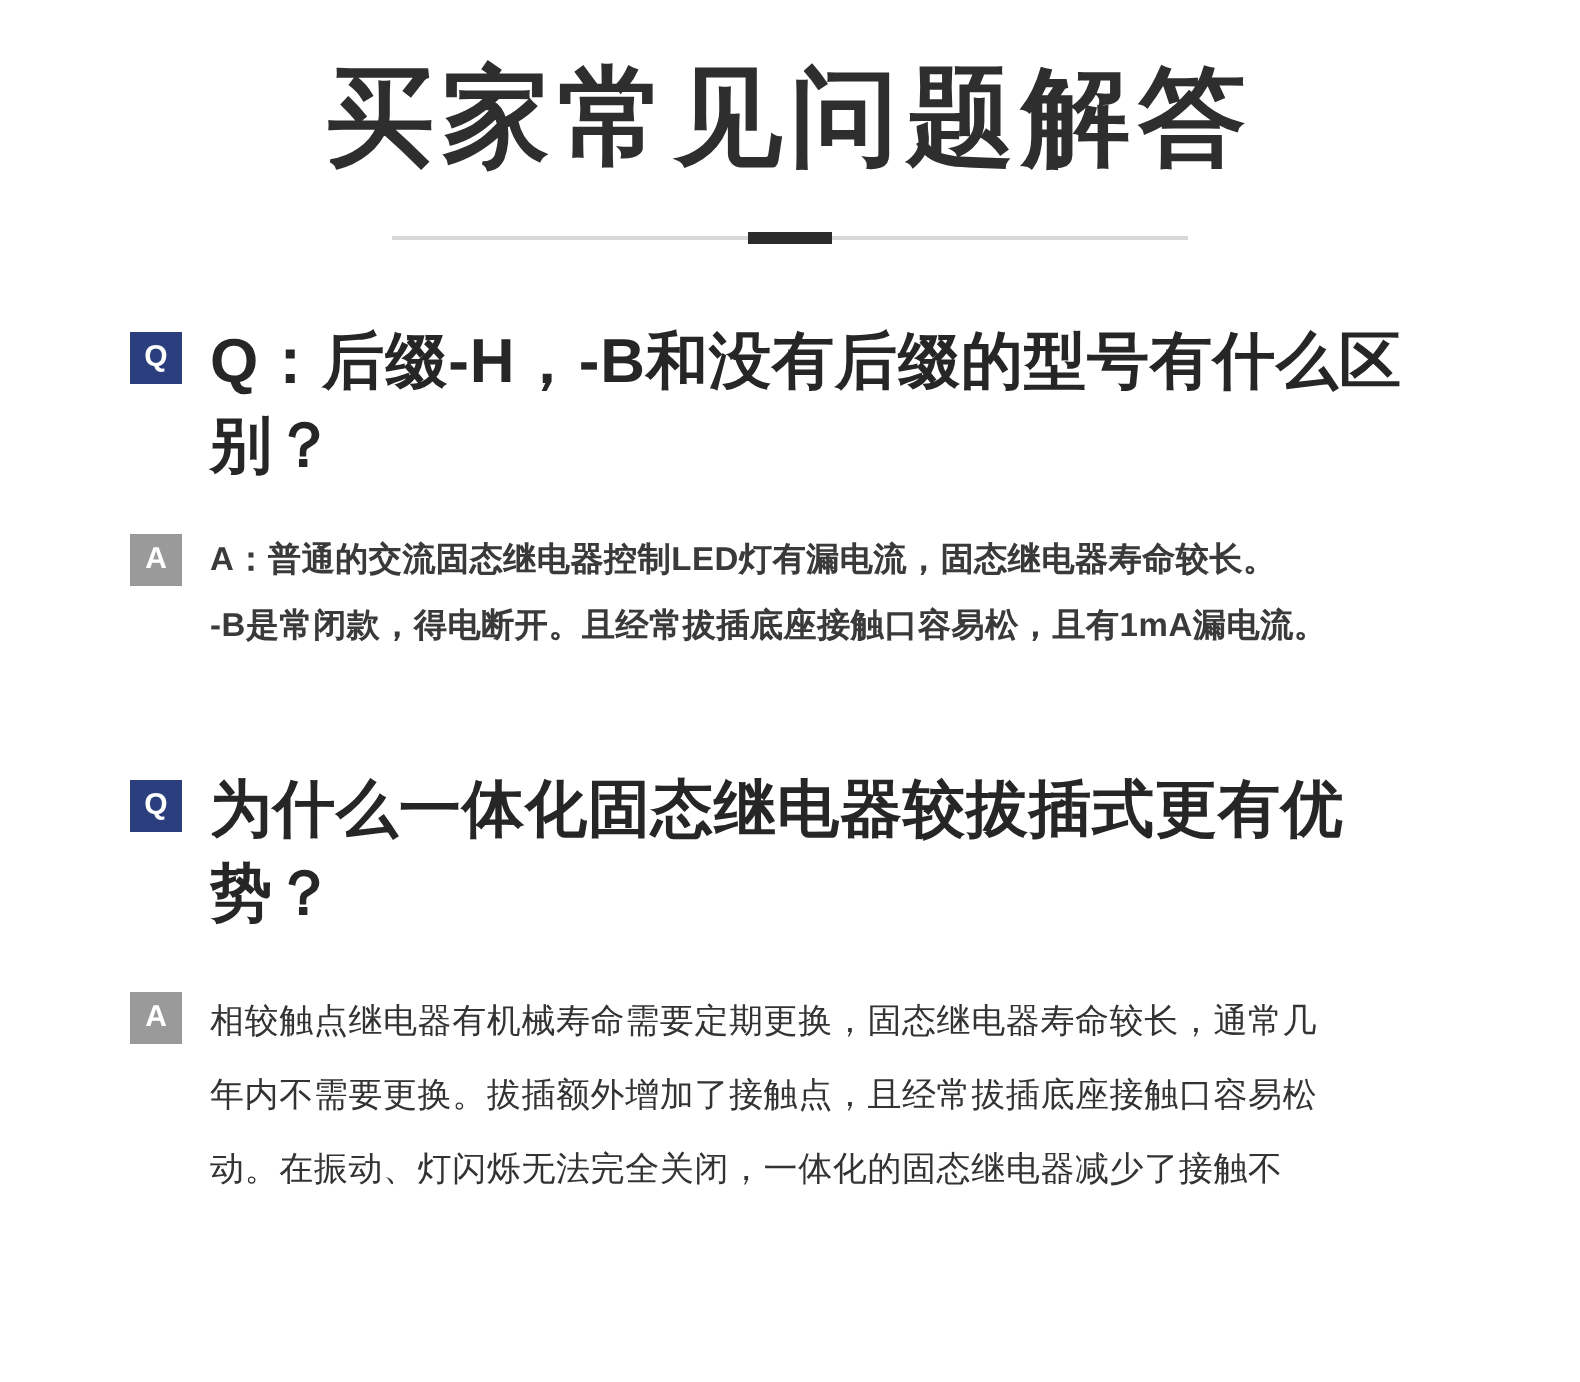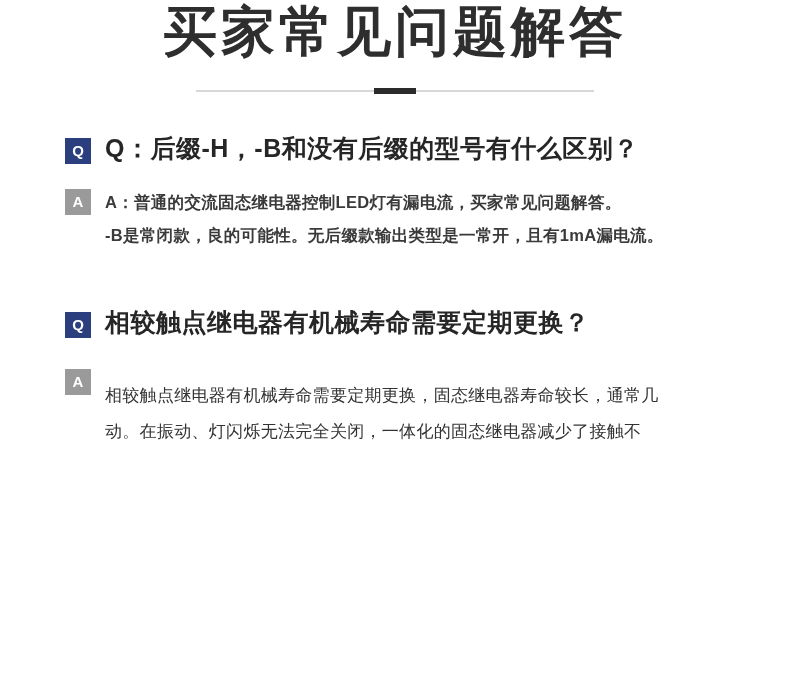--- a/index.html
+++ b/index.html
@@ -15,20 +15,21 @@
     overflow: hidden;
   }
   .page {
     position: relative;
     width: 790px;
     height: 691px;
     box-sizing: border-box;
     padding: 0 40px;
   }
   .title-block {
+    padding-top: 28px;
     text-align: center;
   }
   .main-title {
     font-size: 54px;
     font-weight: bold;
     letter-spacing: 4px;
     color: #2e2e2e;
     line-height: 1.15;
     white-space: nowrap;
   }
@@ -75,39 +76,38 @@
   }
   .badge-q {
     background: #2b3f7e;
     margin-top: 6px;
   }
   .badge-a {
     background: #9a9a9a;
     margin-top: 3px;
   }
   .q-text {
-    font-size: 25px;
+    font-size: 31px;
     font-weight: bold;
     color: #262626;
     line-height: 1.35;
     letter-spacing: 0.5px;
   }
   .a-text {
     font-size: 16.5px;
     color: #3a3a3a;
     line-height: 2.0;
     letter-spacing: 0.3px;
     font-weight: bold;
   }
   .a-text.normal {
     font-weight: normal;
     font-size: 17px;
     line-height: 2.15;
     color: #333333;
-    margin-top: 12px;
   }
   .a-line {
     white-space: pre-wrap;
   }
   .qa-answer {
     margin-top: 20px;
   }
   .qa-block-2 {
     margin-top: 54px;
   }
@@ -132,34 +132,35 @@
   <div class="qa-list">
 
     <div class="qa-item">
       <div class="row">
         <div class="badge badge-q">Q</div>
         <div class="q-text">Q：后缀-H，-B和没有后缀的型号有什么区别？</div>
       </div>
       <div class="row qa-answer">
         <div class="badge badge-a">A</div>
         <div class="a-text">
-          <div class="a-line">A：普通的交流固态继电器控制LED灯有漏电流，买家常见问题解答。</div>
-          <div class="a-line">-B是常闭款，良的可能性。无后缀款输出类型是一常开，且有1mA漏电流。</div>
+          <div class="a-line">A：普通的交流固态继电器控制LED灯有漏电流，固态继电器寿命较长。</div>
+          <div class="a-line">-B是常闭款，得电断开。且经常拔插底座接触口容易松，且有1mA漏电流。</div>
         </div>
       </div>
     </div>
 
     <div class="qa-item qa-block-2">
       <div class="row">
         <div class="badge badge-q">Q</div>
-        <div class="q-text">相较触点继电器有机械寿命需要定期更换？</div>
+        <div class="q-text">为什么一体化固态继电器较拔插式更有优势？</div>
       </div>
       <div class="row qa-answer-2">
         <div class="badge badge-a">A</div>
         <div class="a-text normal">
           <div class="a-line">相较触点继电器有机械寿命需要定期更换，固态继电器寿命较长，通常几</div>
+          <div class="a-line">年内不需要更换。拔插额外增加了接触点，且经常拔插底座接触口容易松</div>
           <div class="a-line">动。在振动、灯闪烁无法完全关闭，一体化的固态继电器减少了接触不</div>
         </div>
       </div>
     </div>
 
   </div>
 </div>
 
 </body></html>

